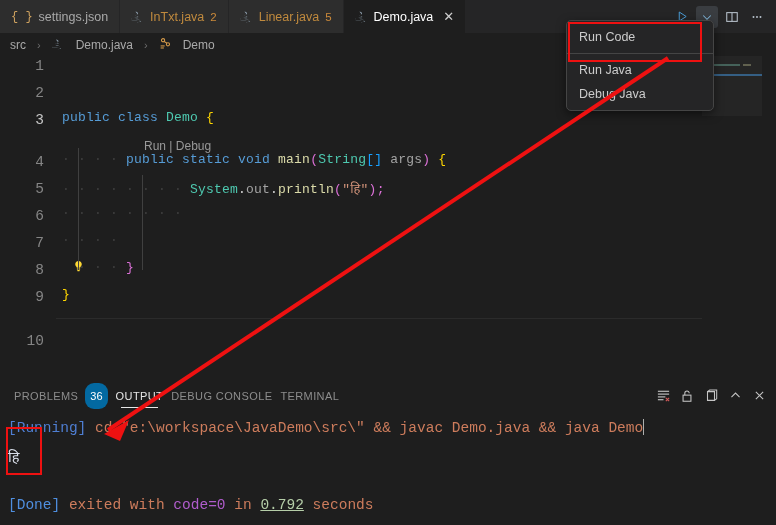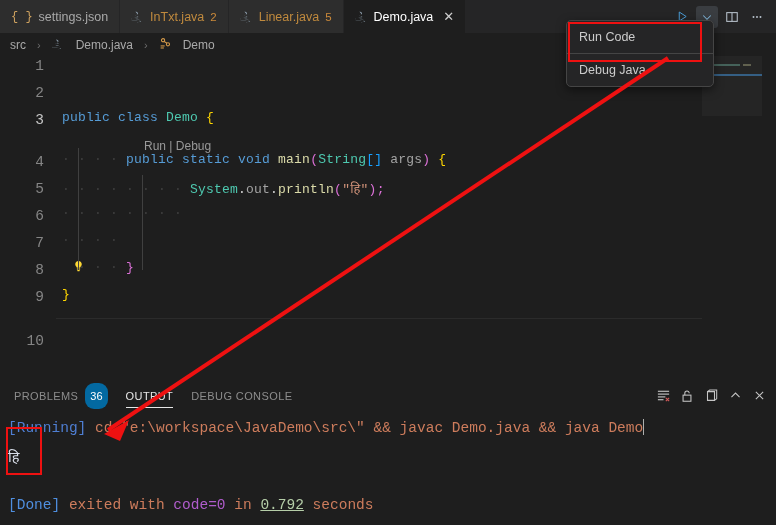--- a/index.html
+++ b/index.html
@@ -105,21 +105,21 @@
     height: 24px; display: flex; align-items: center; padding: 0 12px;
     font-size: 12.5px; color: #cccccc; white-space: nowrap;
   }
   .ctxsep { height: 1px; background: #454545; margin: 4px 0; }
 
   
   .panel { position: absolute; left: 0; top: 378px; width: 776px; height: 147px; background: #1e1e1e; }
   .panel-top { position: absolute; left: 0; top: 0; width: 776px; height: 35px; display: flex; align-items: center; }
   .ptab {
     font-size: 11px; letter-spacing: .4px; color: #8d8d8d;
-    padding: 0 9px; height: 35px; display: flex; align-items: center; gap: 7px;
+    padding: 0 4px; height: 35px; display: flex; align-items: center; gap: 7px;
     position: relative; text-transform: uppercase;
   }
   .ptab:first-child { padding-left: 14px; }
   .ptab.active { color: #e7e7e7; }
   .ptab.active::after {
     content: ""; position: absolute; left: 9px; right: 9px; bottom: 5px; height: 1px; background: #e7e7e7;
   }
   .pbadge {
     background: #0369a1; color: #ffffff; border-radius: 9px;
     min-width: 19px; height: 26px; font-size: 11px; letter-spacing: 0;
@@ -304,34 +304,38 @@
       <div class="mm-line" style="left:41px; top:8px;  width:8px;  background:#5c5c4a;"></div>
       <div class="mm-sel" style="left:0px;  top:18px; width:60px;"></div>
     </div>
     <div class="mm-overview"></div>
     <div class="mm-slider" style="top:0; height:60px;"></div>
   </div>
 
   <div class="ctxmenu">
     <div class="ctxitem">Run Code</div>
     <div class="ctxsep"></div>
+    <div class="ctxitem">Run Java</div>
     <div class="ctxitem">Debug Java</div>
   </div>
 
   <div class="panel">
     <div class="panel-top">
       <div class="ptab">
         <span>PROBLEMS</span>
         <span class="pbadge">36</span>
       </div>
       <div class="ptab active">
         <span>OUTPUT</span>
       </div>
       <div class="ptab">
         <span>DEBUG CONSOLE</span>
+      </div>
+      <div class="ptab">
+        <span>TERMINAL</span>
       </div>
 
       <div class="panel-right">
         <div class="pact">
           <svg width="15" height="15" viewBox="0 0 16 16">
               <line x1="2" y1="3.5" x2="14" y2="3.5" stroke="#c5c5c5" stroke-width="1.2"></line>
               <line x1="2" y1="6.5" x2="14" y2="6.5" stroke="#c5c5c5" stroke-width="1.2"></line>
               <line x1="2" y1="9.5" x2="10" y2="9.5" stroke="#c5c5c5" stroke-width="1.2"></line>
               <line x1="2" y1="12.5" x2="8" y2="12.5" stroke="#c5c5c5" stroke-width="1.2"></line>
               <path d="M10.5 10.5 L14 14 M14 10.5 L10.5 14" stroke="#d05a5a" stroke-width="1.2"></path>

